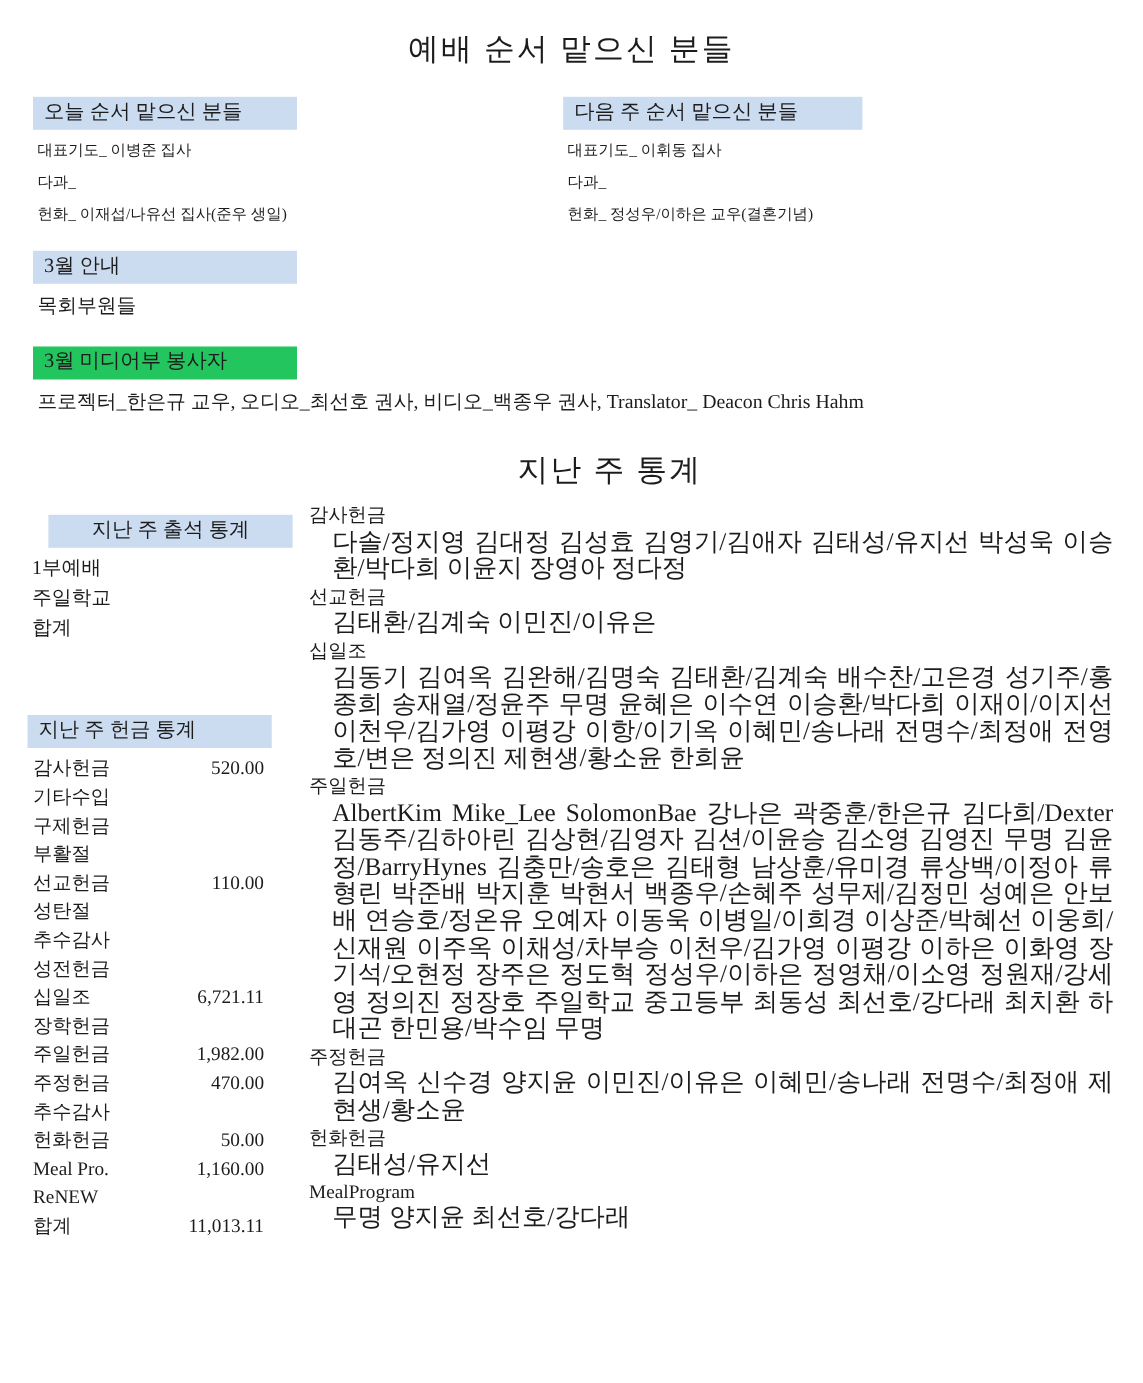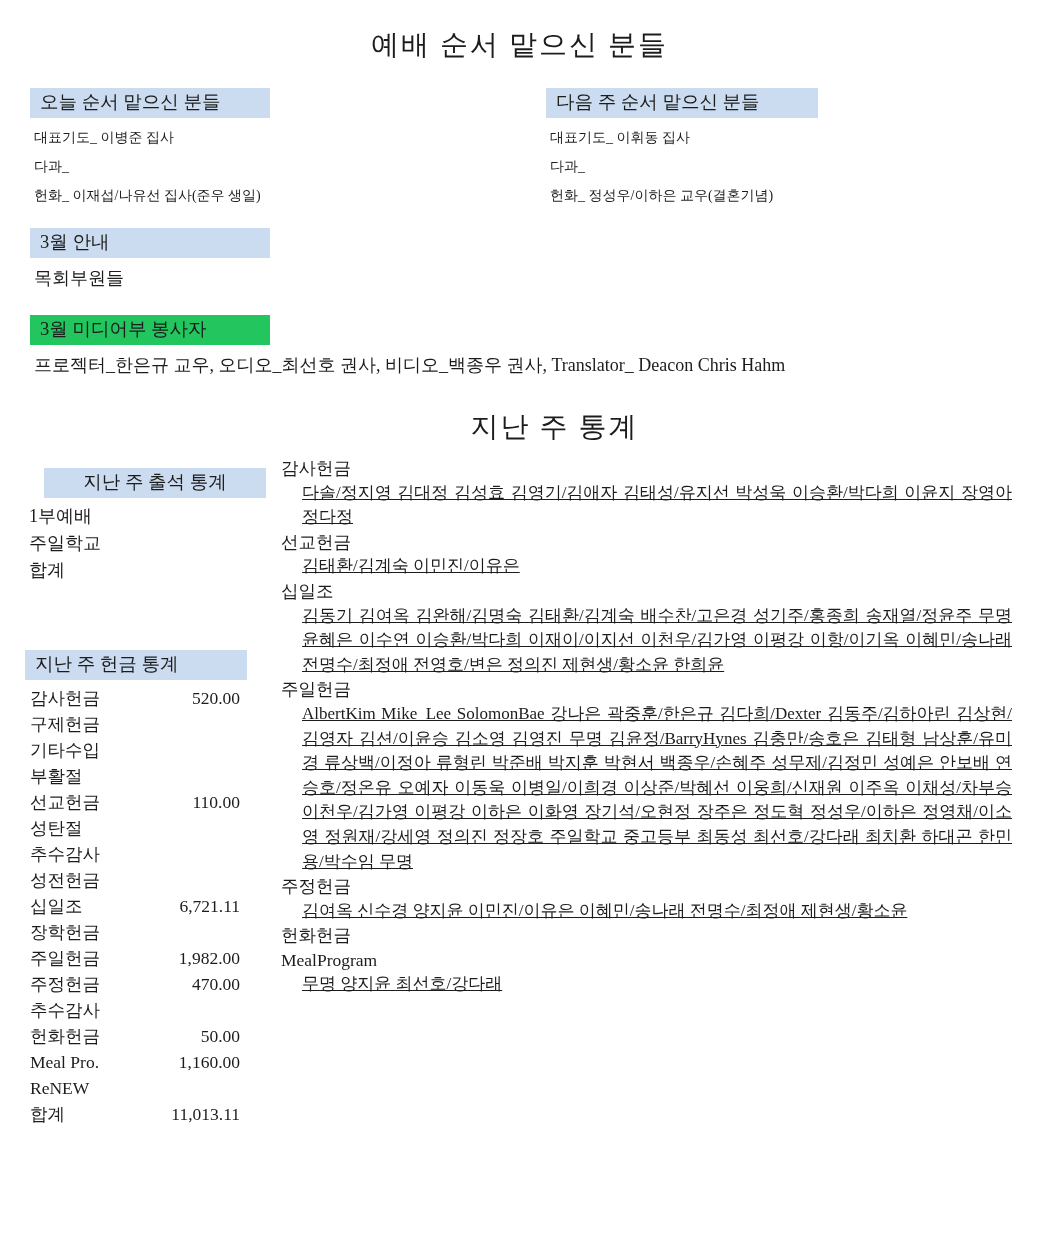--- a/index.html
+++ b/index.html
@@ -13,34 +13,34 @@
   #title-worship{top:26px;}
   #title-stats{top:408px;padding-left:35px;}
   .hdr{font-size:18.5px;line-height:23px;padding:3px 10px 4px 10px;}
   .w240{width:220px;}
   .w268{width:252px;}
   .w222{width:202px;}
   .center{text-align:center;margin-left:19px;}
   .rows .row{font-size:14px;line-height:29px;white-space:nowrap;}
   .rows{margin-top:5px;padding-left:4px;}
   #today{left:30px;top:88px;width:470px;}
-  #next-week{left:546px;top:88px;width:480px;}
+  #next-week{left:512px;top:88px;width:480px;}
   #march-notice{left:30px;top:228px;width:470px;}
   #march-media{left:30px;top:315px;width:990px;}
   #march-media .row, #march-notice .row{font-size:18px;line-height:30px;}
   #attendance{left:25px;top:468px;width:230px;}
   #attendance .row{font-size:18px;line-height:27px;}
   #offering{left:25px;top:650px;width:222px;}
   #offering-list{margin-top:5px;padding-left:5px;width:210px;}
   .orow{display:flex;justify-content:space-between;font-size:17.5px;line-height:26px;}
   .olabel{white-space:nowrap;}
   .oamt{text-align:right;}
   #donors{left:281px;top:456px;width:731px;}
   .dlabel{font-size:17.5px;line-height:24.6px;}
-  .dnames{font-size:17px;line-height:24.6px;padding-left:21px;text-align:justify;text-decoration:underline;}
+  .dnames{font-size:23px;line-height:24.6px;padding-left:21px;text-align:justify;}
 </style>
 </head>
 <body style="color: rgb(28, 28, 28);">
 
 <div>
 
   <h1 class="abs main-title" id="title-worship">예배 순서 맡으신 분들</h1>
 
   <section class="abs" id="today">
     <div class="hdr w240" style="background-color: rgb(203, 219, 240);">오늘 순서 맡으신 분들</div>
@@ -98,26 +98,26 @@
   <section class="abs" id="offering">
     <div class="hdr w222" style="background-color: rgb(203, 219, 240);">지난 주 헌금 통계</div>
     <div id="offering-list">
 
         <div class="orow">
           <span class="olabel">감사헌금</span>
           <span class="oamt">520.00</span>
         </div>
 
         <div class="orow">
+          <span class="olabel">기타수입</span>
+          <span class="oamt"></span>
+        </div>
+
+        <div class="orow">
           <span class="olabel">구제헌금</span>
-          <span class="oamt"></span>
-        </div>
-
-        <div class="orow">
-          <span class="olabel">기타수입</span>
           <span class="oamt"></span>
         </div>
 
         <div class="orow">
           <span class="olabel">부활절</span>
           <span class="oamt"></span>
         </div>
 
         <div class="orow">
           <span class="olabel">선교헌금</span>
@@ -209,20 +209,21 @@
           <div class="dnames">AlbertKim Mike_Lee SolomonBae 강나은 곽중훈/한은규 김다희/Dexter 김동주/김하아린 김상현/김영자 김션/이윤승 김소영 김영진 무명 김윤정/BarryHynes 김충만/송호은 김태형 남상훈/유미경 류상백/이정아 류형린 박준배 박지훈 박현서 백종우/손혜주 성무제/김정민 성예은 안보배 연승호/정온유 오예자 이동욱 이병일/이희경 이상준/박혜선 이웅희/신재원 이주옥 이채성/차부승 이천우/김가영 이평강 이하은 이화영 장기석/오현정 장주은 정도혁 정성우/이하은 정영채/이소영 정원재/강세영 정의진 정장호 주일학교 중고등부 최동성 최선호/강다래 최치환 하대곤 한민용/박수임 무명</div>
         </div>
 
         <div class="dsec">
           <div class="dlabel">주정헌금</div>
           <div class="dnames">김여옥 신수경 양지윤 이민진/이유은 이혜민/송나래 전명수/최정애 제현생/황소윤</div>
         </div>
 
         <div class="dsec">
           <div class="dlabel">헌화헌금</div>
+          <div class="dnames">김태성/유지선</div>
         </div>
 
         <div class="dsec">
           <div class="dlabel">MealProgram</div>
           <div class="dnames">무명 양지윤 최선호/강다래</div>
         </div>
       </div>
   </section>
 
 </div>

